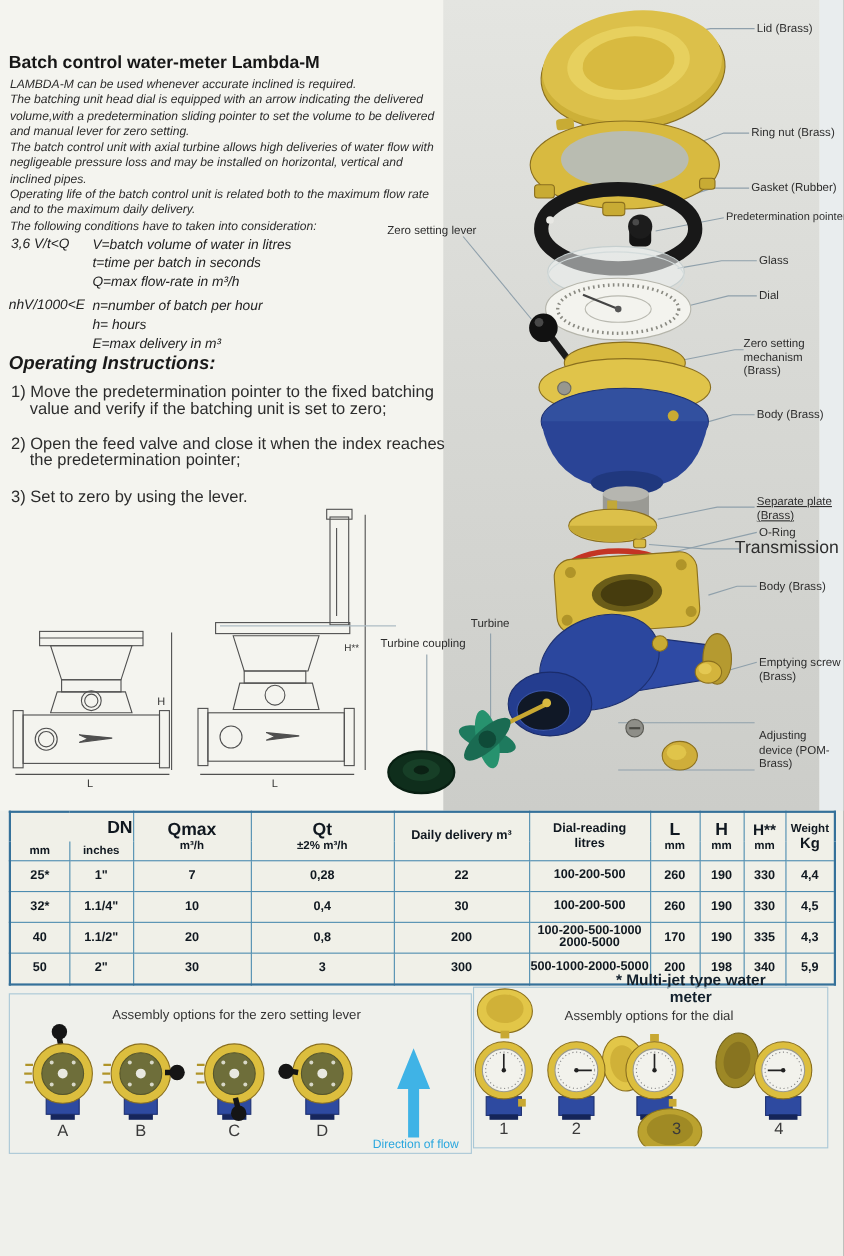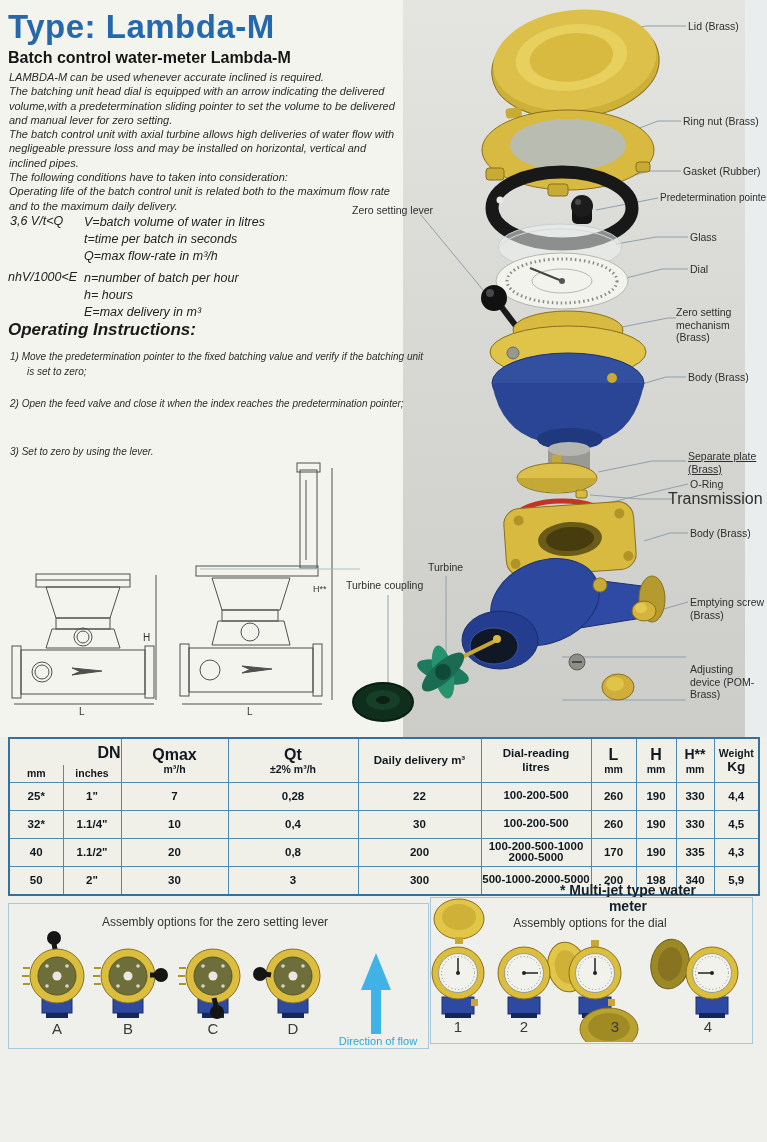--- a/index.html
+++ b/index.html
@@ -12,21 +12,21 @@
     background:linear-gradient(180deg,#e4e5e1 0%,#d8d9d5 45%,#cccdc9 100%);}
   #right-strip{left:745px;top:0;width:22px;height:737px;background:#e9edee;}
   
   .title{font-size:33px;font-weight:bold;color:#2569ac;letter-spacing:.5px;}
   .subtitle{font-size:16px;font-weight:bold;color:#161616;}
   .body-txt{font-size:11px;font-style:italic;color:#2c2c2c;line-height:14.3px;}
   .body-txt div{margin:0;}
   .cond-f{font-size:12.5px;font-style:italic;color:#222;}
   .cond-l{font-size:12.5px;font-style:italic;color:#222;line-height:16.8px;}
   .op-title{font-size:17px;font-weight:bold;font-style:italic;color:#1a1a1a;}
-  .instr{font-size:10px;font-style:italic;color:#2c2c2c;line-height:14.6px;
+  .instr{font-size:15px;color:#2c2c2c;line-height:14.6px;
          padding-left:17px;text-indent:-17px;}
   .lbl{position:absolute;font-size:10.5px;color:#2e2e2e;line-height:12.5px;}
   .nowrap{white-space:nowrap;}
   
   #spec-table{position:absolute;left:8px;top:737px;border-collapse:collapse;
     background:#f0f0e8;border:2px solid #35719a;table-layout:fixed;}
   #spec-table th,#spec-table td{border:1px solid #4d8cb0;text-align:center;
     padding:0;vertical-align:middle;color:#101820;}
   #spec-table .no-bb{border-bottom:none;text-align:right;}
   #spec-table .no-bt{border-top:none;}
@@ -46,29 +46,28 @@
 </style>
 </head>
 <body>
 
 <div id="root">
 
   <div class="abs" id="left-bg"></div>
   <div class="abs" id="diagram-bg"></div>
   <div class="abs" id="right-strip"></div>
 
-  <div class="abs title" style="left:8px;top:8px;">Type: Lambda-M</div>
   <div class="abs subtitle" style="left:8px;top:49px;">Batch control water-meter Lambda-M</div>
 
   <div class="abs body-txt" style="left:9px;top:70px;width:392px;">
     <div>LAMBDA-M can be used whenever accurate inclined is required.</div>
     <div>The batching unit head dial is equipped with an arrow indicating the delivered volume,with a predetermination sliding pointer to set the volume to be delivered and manual lever for zero setting.</div>
     <div>The batch control unit with axial turbine allows high deliveries of water flow with negligeable pressure loss and may be installed on horizontal, vertical and inclined pipes.</div>
+    <div>Operating life of the batch control unit is related both to the maximum flow rate and to the maximum daily delivery.</div>
     <div>The following conditions have to taken into consideration:</div>
-    <div>Operating life of the batch control unit is related both to the maximum flow rate and to the maximum daily delivery.</div>
   </div>
 
   <div class="abs cond-f" style="left:10px;top:214px;">3,6 V/t&lt;Q</div>
   <div class="abs cond-l" style="left:84px;top:214px;width:260px;">
     <div>V=batch volume of water in litres</div>
     <div>t=time per batch in seconds</div>
     <div>Q=max flow-rate in m³/h</div>
   </div>
   <div class="abs cond-f" style="left:8px;top:270px;">nhV/1000&lt;E</div>
   <div class="abs op-title" style="left:8px;top:320px;">Operating Instructions:</div>

